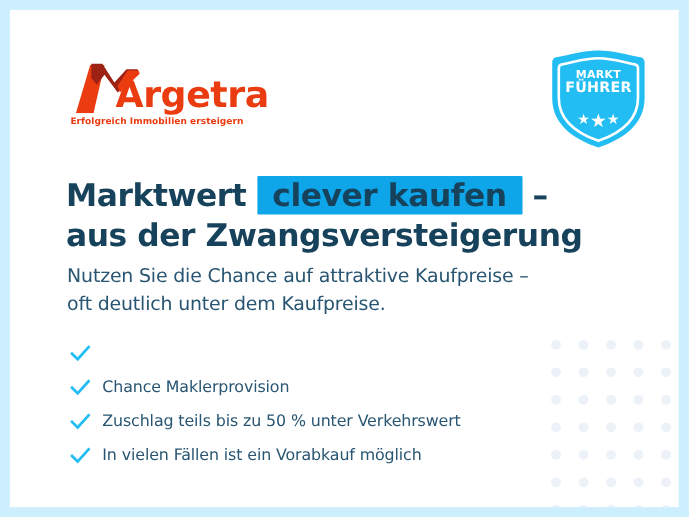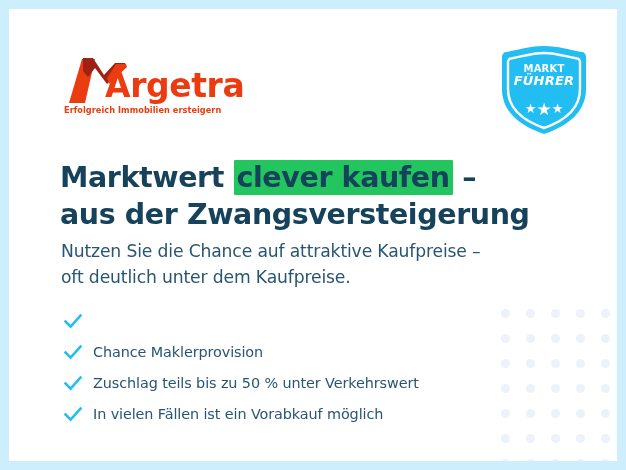--- a/index.html
+++ b/index.html
@@ -107,21 +107,21 @@
     top: 20px;
     width: 96px;
     text-align: center;
     color: #ffffff;
     font-family: "DejaVu Sans", sans-serif;
     font-weight: 700;
     line-height: 1.02;
     pointer-events: none;
   }
   .badge-text .l1 { display: block; font-size: 10px; letter-spacing: 0.2px; }
-  .badge-text .l2 { display: block; font-size: 13px; letter-spacing: 0.2px; font-style: italic; }
+  .badge-text .l2 { display: block; font-size: 13px; letter-spacing: 0.2px; }
   .badge-stars {
     position: absolute;
     left: 0;
     top: 57px;
     width: 96px;
     text-align: center;
     color: #ffffff;
     font-size: 13px;
     letter-spacing: 0px;
     line-height: 1;
@@ -135,22 +135,22 @@
     top: 132px;
     width: 470px;
     font-family: "DejaVu Sans", sans-serif;
     font-size: 28.5px;
     font-weight: 700;
     color: #16425b;
     line-height: 1.28;
     letter-spacing: -0.4px;
   }
   .headline .hl {
-    background: #22c55e;
-    padding: 1px 3px;
+    background: #0ea5e9;
+    padding: 1px 14px;
     border-radius: 1px;
     box-decoration-break: clone;
     -webkit-box-decoration-break: clone;
   }
   .headline .ln { display: block; white-space: nowrap; }
 
   
   .subhead {
     position: absolute;
     left: 52px;

